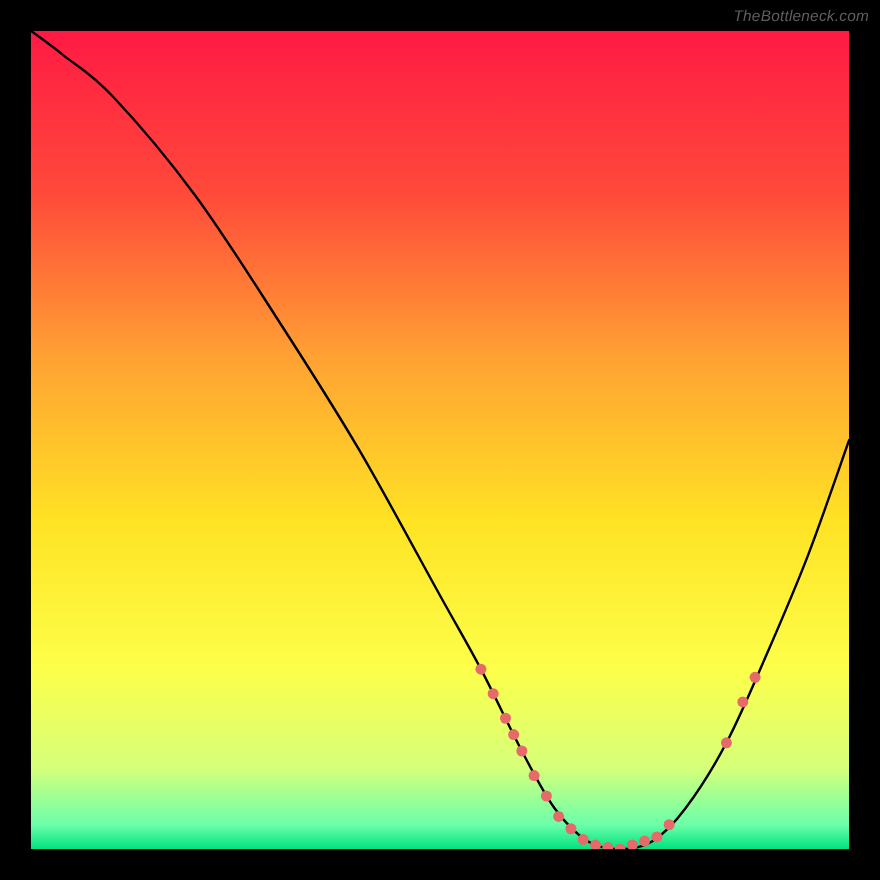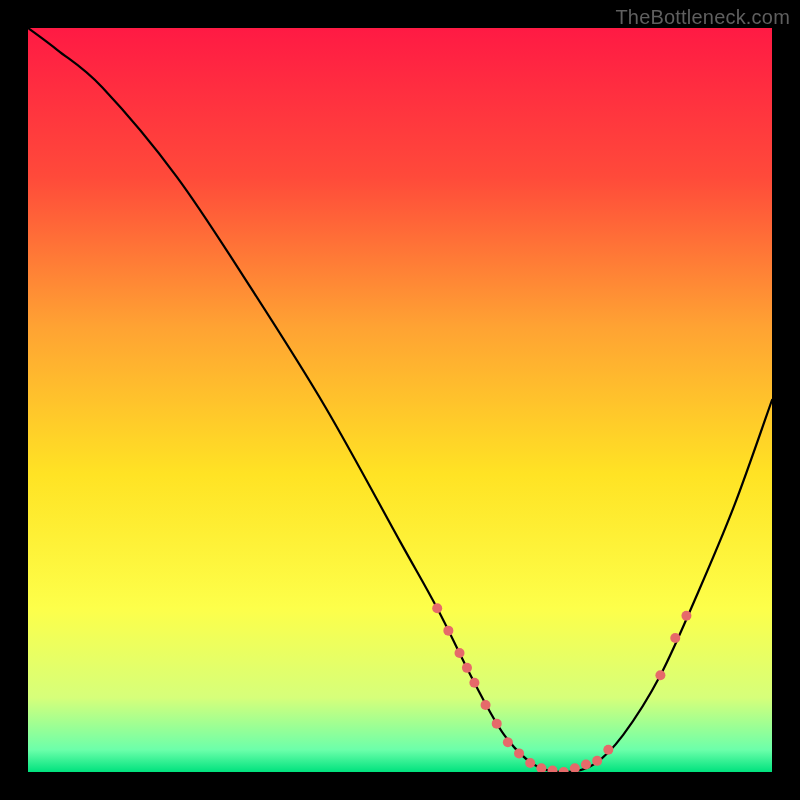--- a/index.html
+++ b/index.html
@@ -15,24 +15,25 @@
     position: relative;
     width: 800px;
     height: 800px;
     background: #000;
   }
   .watermark {
     position: absolute;
     top: 6px;
     right: 10px;
     color: #5f5f5f;
-    font-size: 20px;
+    font-size: 14px;
     font-weight: 500;
     letter-spacing: 0.2px;
     z-index: 10;
+    font-style: italic;
   }
   .plot-area {
     position: absolute;
     left: 28px;
     top: 28px;
     width: 744px;
     height: 744px;
   }
   .plot-area svg {
     display: block;

